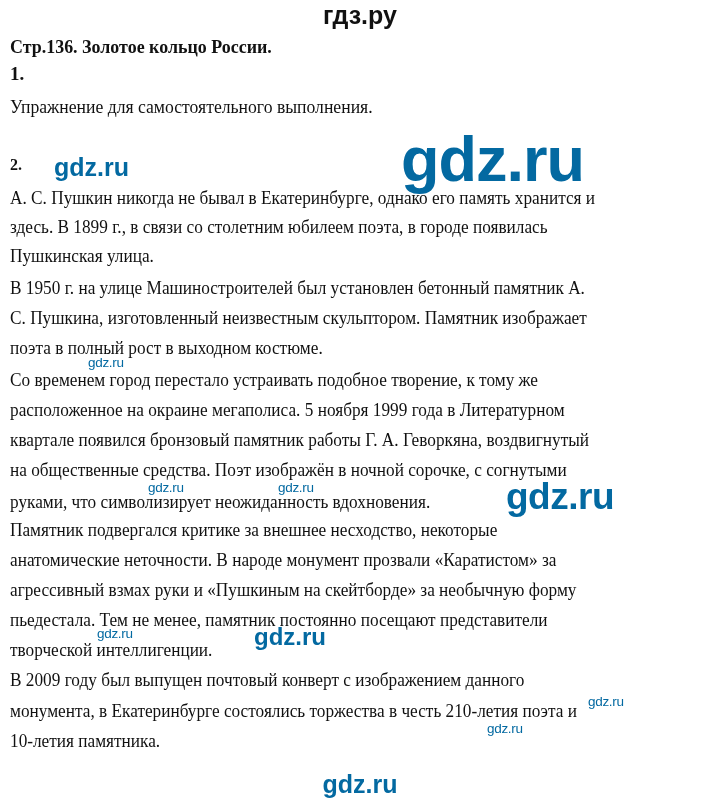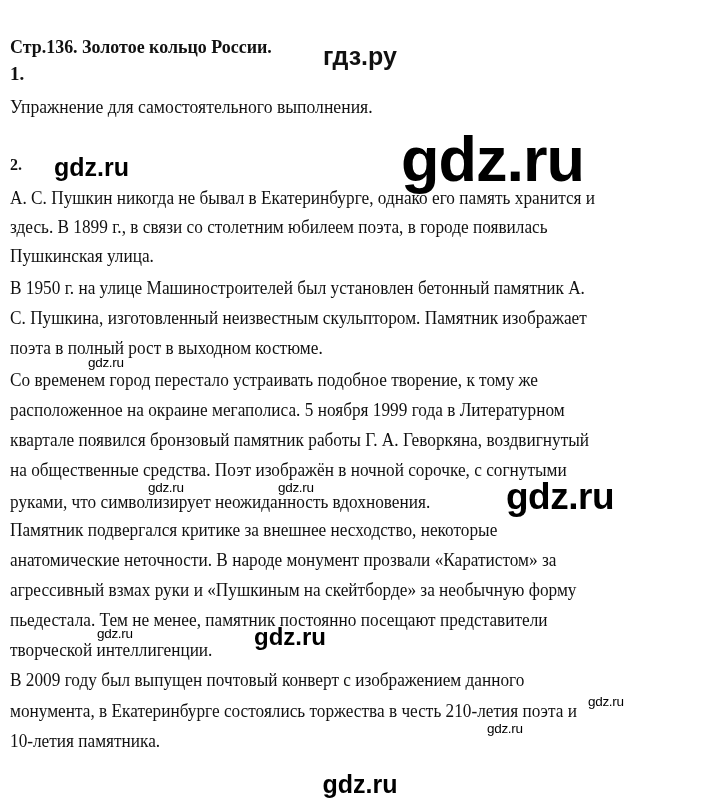--- a/index.html
+++ b/index.html
@@ -16,21 +16,20 @@
       color: #111111;
     }
     .abs { position: absolute; white-space: nowrap; }
     .site-header {
       top: 0px; left: 0; width: 720px; text-align: center;
       font-family: "Liberation Sans", sans-serif;
       font-weight: bold;
       font-size: 25px;
       line-height: 30px;
       color: #111;
-      margin-top: 41px;
     }
     .title {
       top: 34px; left: 10px;
       font-weight: bold;
       font-size: 19.5px;
       line-height: 26px;
       transform: scaleX(0.92);
       transform-origin: left top;
     }
     .num {
@@ -39,21 +38,21 @@
       line-height: 24px;
     }
     .line {
       left: 10px;
       font-size: 19.5px;
       line-height: 24px;
       transform-origin: left top;
     }
     .wm {
       font-family: "Liberation Sans", sans-serif;
-      color: #000000;
+      color: #0369a1;
       line-height: 1;
     }
     .wm-big { font-weight: bold; font-size: 60px; letter-spacing: -1px; }
     .wm-med { font-weight: bold; font-size: 32px; letter-spacing: -0.5px; }
     .wm-sm-bold { font-weight: bold; font-size: 22px; }
     .wm-tiny { font-size: 13.5px; font-weight: normal; letter-spacing: -0.3px; }
     .wm-footer { font-weight: bold; font-size: 25px; }
   </style>
 </head>
 <body>

